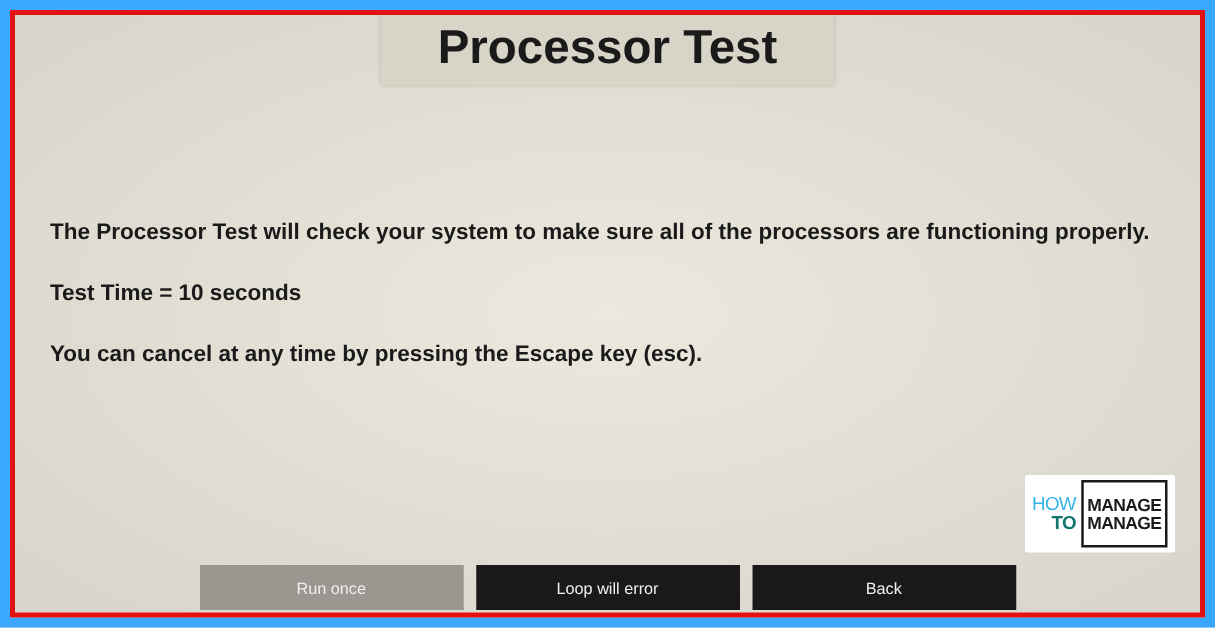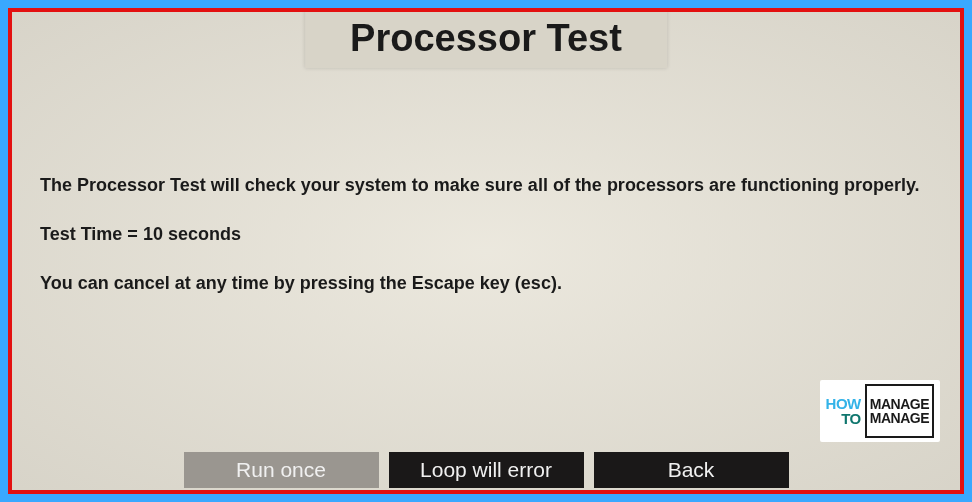--- a/index.html
+++ b/index.html
@@ -55,26 +55,26 @@
       position: absolute;
       bottom: 0;
       left: 0;
       right: 0;
       display: flex;
       justify-content: center;
       gap: 10px;
       padding-bottom: 2px;
     }
     .btn {
-      width: 195px;
+      width: 211px;
       height: 36px;
       display: flex;
       align-items: center;
       justify-content: center;
-      font-size: 21px;
+      font-size: 13px;
       color: #f0f0f0;
       cursor: pointer;
       border: none;
     }
     .btn-light {
       background: #9a9690;
     }
     .btn-dark {
       background: #1a1818;
     }
@@ -90,21 +90,21 @@
       gap: 4px;
     }
     .wm-left {
       display: flex;
       flex-direction: column;
       align-items: flex-end;
       line-height: 1;
     }
     .wm-how {
       font-size: 15px;
-      font-weight: 700;
+      font-weight: 400;
       color: #33b3e8;
       letter-spacing: -0.5px;
     }
     .wm-to {
       font-size: 15px;
       font-weight: 900;
       color: #0f766e;
       letter-spacing: -0.5px;
     }
     .wm-right {

